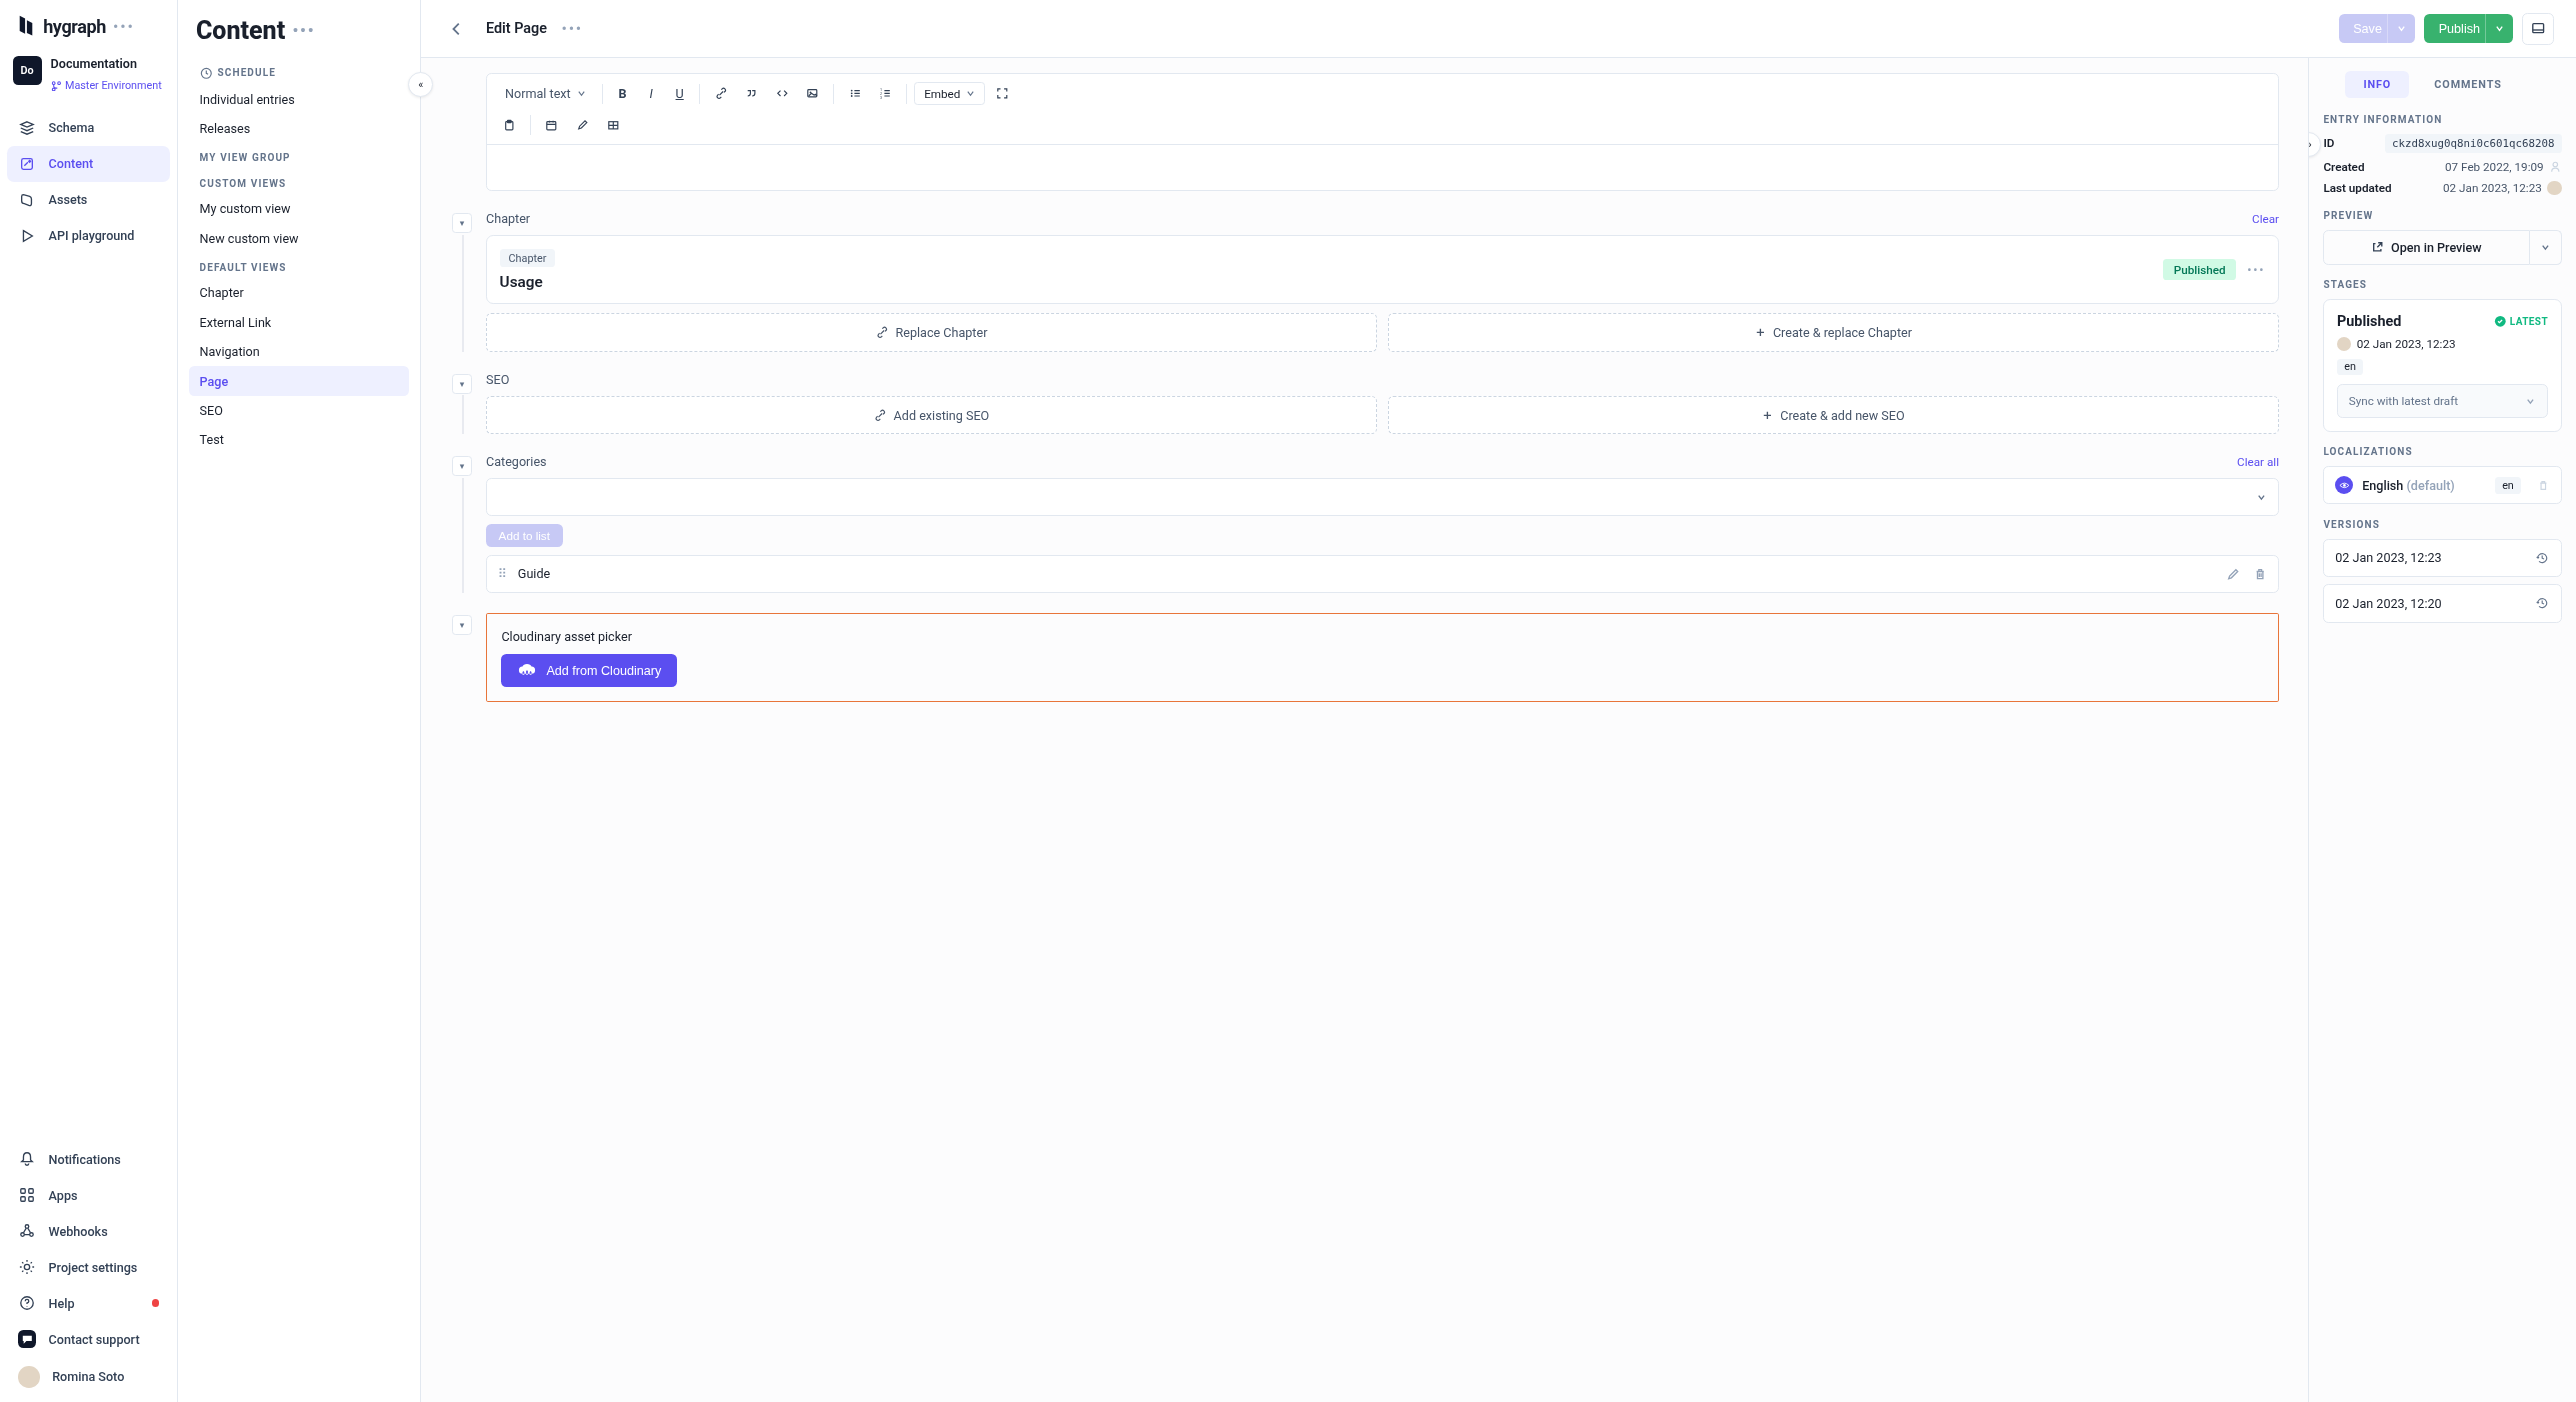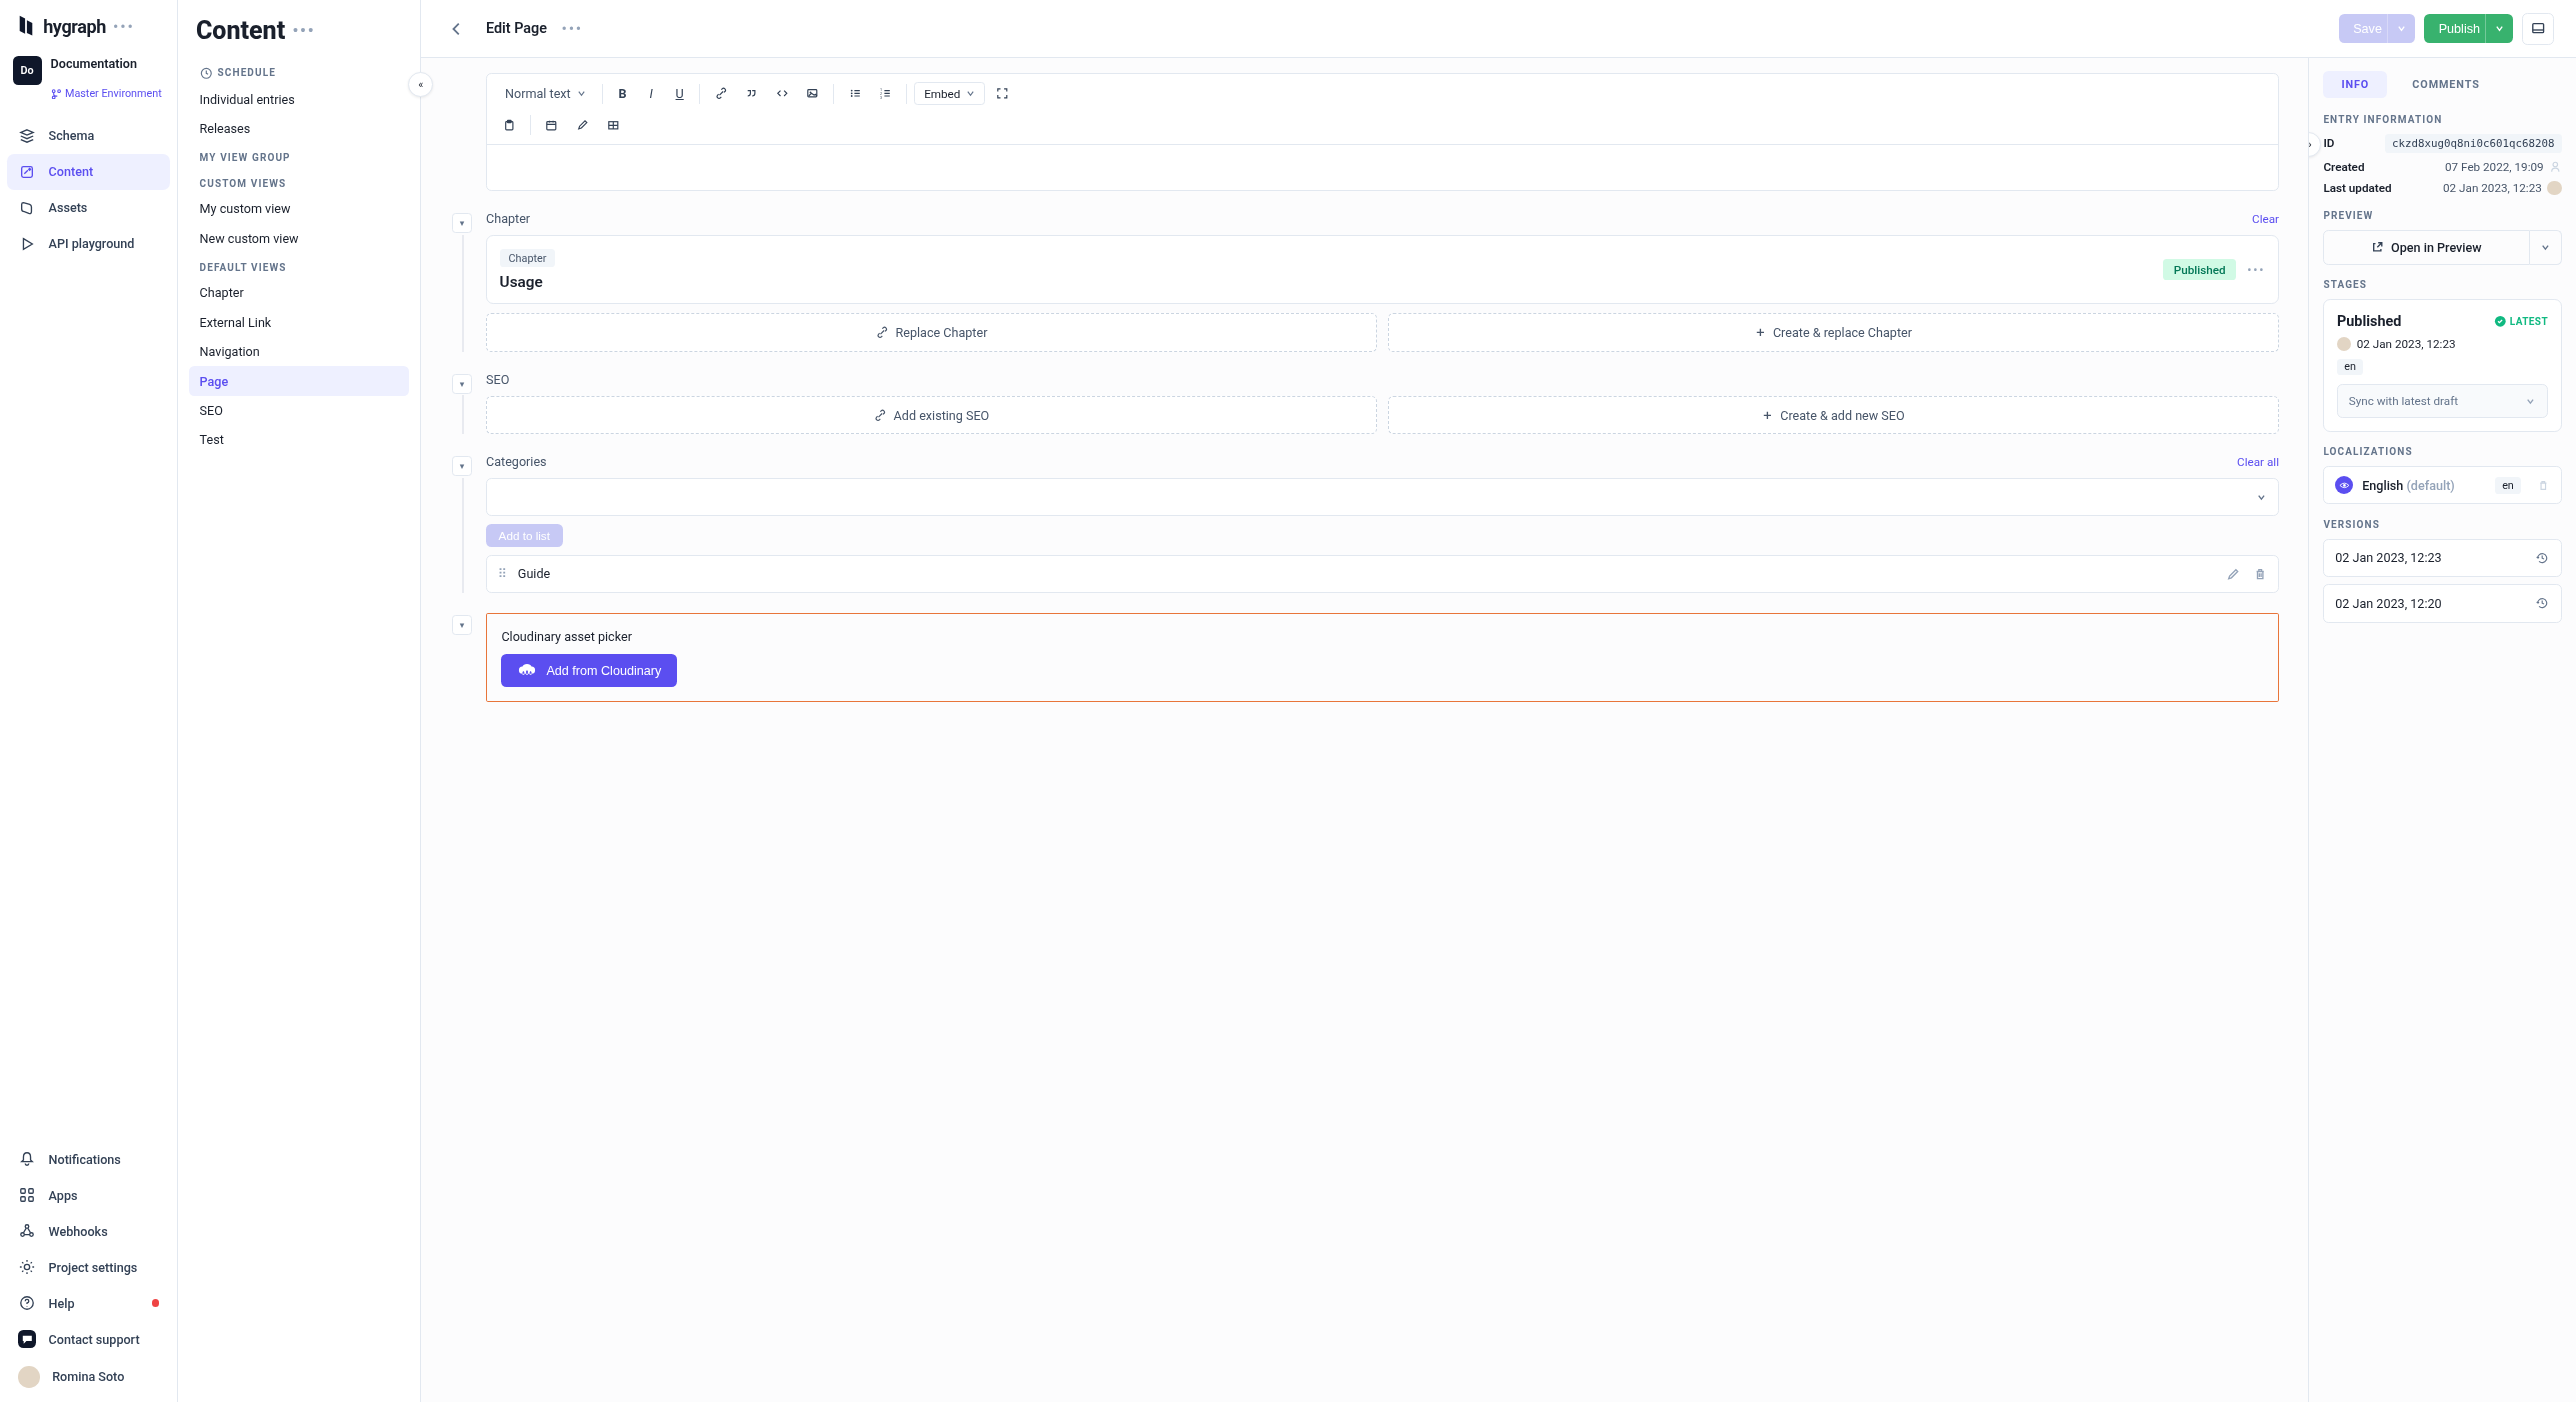--- a/index.html
+++ b/index.html
@@ -4,21 +4,21 @@
 <style>
 * { box-sizing: border-box; margin: 0; padding: 0; }
 body { font-family: -apple-system, BlinkMacSystemFont, "Segoe UI", Roboto, sans-serif; font-size: 12.6px; color: #1a202c; background: #fff; overflow: hidden; }
 .app { display: flex; height: 100vh; }
 .sidebar-main { width: 178px; border-right: 0.9px solid #e2e8f0; display: flex; flex-direction: column; background: #fff; }
 .logo-row { display: flex; align-items: center; gap: 7.2px; padding: 14.4px 16px 10.8px; }
 .logo-text { font-weight: 700; font-size: 18px; letter-spacing: -0.4px; }
 .dots { color: #94a3b8; font-size: 16px; letter-spacing: 1.8px; cursor: pointer; }
 .project-box { display: flex; gap: 9px; padding: 7.2px 12.6px 12.6px; align-items: flex-start; }
 .proj-badge { background: #0f172a; color: #fff; font-weight: 600; font-size: 10.8px; border-radius: 5.4px; width: 29px; height: 29px; display: flex; align-items: center; justify-content: center; }
-.proj-info { display: flex; flex-direction: column; gap: 16px; }
+.proj-info { display: flex; flex-direction: column; gap: 8px; }
 .proj-name { font-weight: 600; font-size: 12.6px; }
 .env-row { display: flex; align-items: center; gap: 3.6px; color: #5b4ef0; font-size: 10.8px; }
 .nav-group { padding: 5.4px 7.2px; }
 .nav-item { display: flex; align-items: center; gap: 12.6px; padding: 9px 10.8px; border-radius: 7.2px; cursor: pointer; color: #334155; font-weight: 500; }
 .nav-item.active { background: #eef0ff; color: #5b4ef0; }
 .nav-item .ico { width: 18px; height: 18px; display: flex; align-items: center; justify-content: center; }
 .spacer { flex: 1; }
 .dot-ind { width: 7.2px; height: 7.2px; background: #ef4444; border-radius: 50%; margin-left: auto; }
 .avatar-sm { width: 21.6px; height: 21.6px; border-radius: 50%; background: #e2d5c4; display: inline-block; }
 .avatar-tiny { width: 14.4px; height: 14.4px; border-radius: 50%; background: #e2d5c4; display: inline-block; vertical-align: middle; }
@@ -40,21 +40,21 @@
 .btn-publish-dd { background: #38b26e; padding: 7.2px 9px; border-left: 0.9px solid rgba(255,255,255,0.3); border-radius: 0 5.4px 5.4px 0; margin-left: -9px; }
 .btn-grp { display: flex; border-radius: 14px; }
 .btn-grp .btn:first-child { border-radius: 5.4px 0 0 5.4px; }
 .icon-btn-sq { width: 32px; height: 32px; border: 0.9px solid #e2e8f0; border-radius: 5.4px; display: flex; align-items: center; justify-content: center; cursor: pointer; }
 .body-row { display: flex; flex: 1; overflow: hidden; }
 .form-col { flex: 1; overflow-y: auto; padding: 14.4px 29px; }
 .right-panel { width: 268px; border-left: 0.9px solid #e2e8f0; background: #fcfcfd; padding: 12.6px 14.4px; overflow-y: auto; position: relative; }
 .panel-collapse { position: absolute; left: -12.6px; top: 74px; width: 25px; height: 25px; border-radius: 50%; background: #fff; border: 0.9px solid #e2e8f0; display: flex; align-items: center; justify-content: center; cursor: pointer; font-size: 10.8px; box-shadow: 0 0.9px 2.7px rgba(0,0,0,0.08); }
 .tabs { display: flex; gap: 7.2px; margin-bottom: 16px; }
 .tab { padding: 7.2px 18px; border-radius: 5.4px; font-size: 10.8px; font-weight: 700; letter-spacing: 0.9px; cursor: pointer; color: #64748b; }
-.tab.active { background: #eef0ff; color: #5b4ef0; }
+.tab.active { background: #eef0ff; color: #5b4ef0; margin-left: 22px; }
 .panel-sec-label { font-size: 10px; font-weight: 700; letter-spacing: 1.1px; color: #64748b; margin: 14.4px 0 9px; }
 .info-row { display: flex; align-items: center; margin-bottom: 7.2px; font-size: 11.7px; }
 .info-row .k { font-weight: 600; flex-shrink: 0; }
 .info-row .v { margin-left: auto; color: #475569; display: flex; align-items: center; gap: 5.4px; }
 .id-box { background: #f1f5f9; padding: 2.7px 7.2px; border-radius: 3.6px; font-family: monospace; font-size: 10.8px; color: #334155; }
 .preview-btn-row { display: flex; }
 .preview-btn { flex: 1; border: 0.9px solid #e2e8f0; border-radius: 5.4px 0 0 5.4px; padding: 9px; display: flex; align-items: center; justify-content: center; gap: 7.2px; cursor: pointer; font-weight: 500; font-size: 12.6px; }
 .preview-dd { width: 32px; border: 0.9px solid #e2e8f0; border-left: none; border-radius: 0 5.4px 5.4px 0; display: flex; align-items: center; justify-content: center; cursor: pointer; }
 .stage-card { border: 0.9px solid #e2e8f0; border-radius: 7.2px; padding: 12.6px; background: #fff; }
 .stage-top { display: flex; align-items: center; justify-content: space-between; margin-bottom: 7.2px; }

